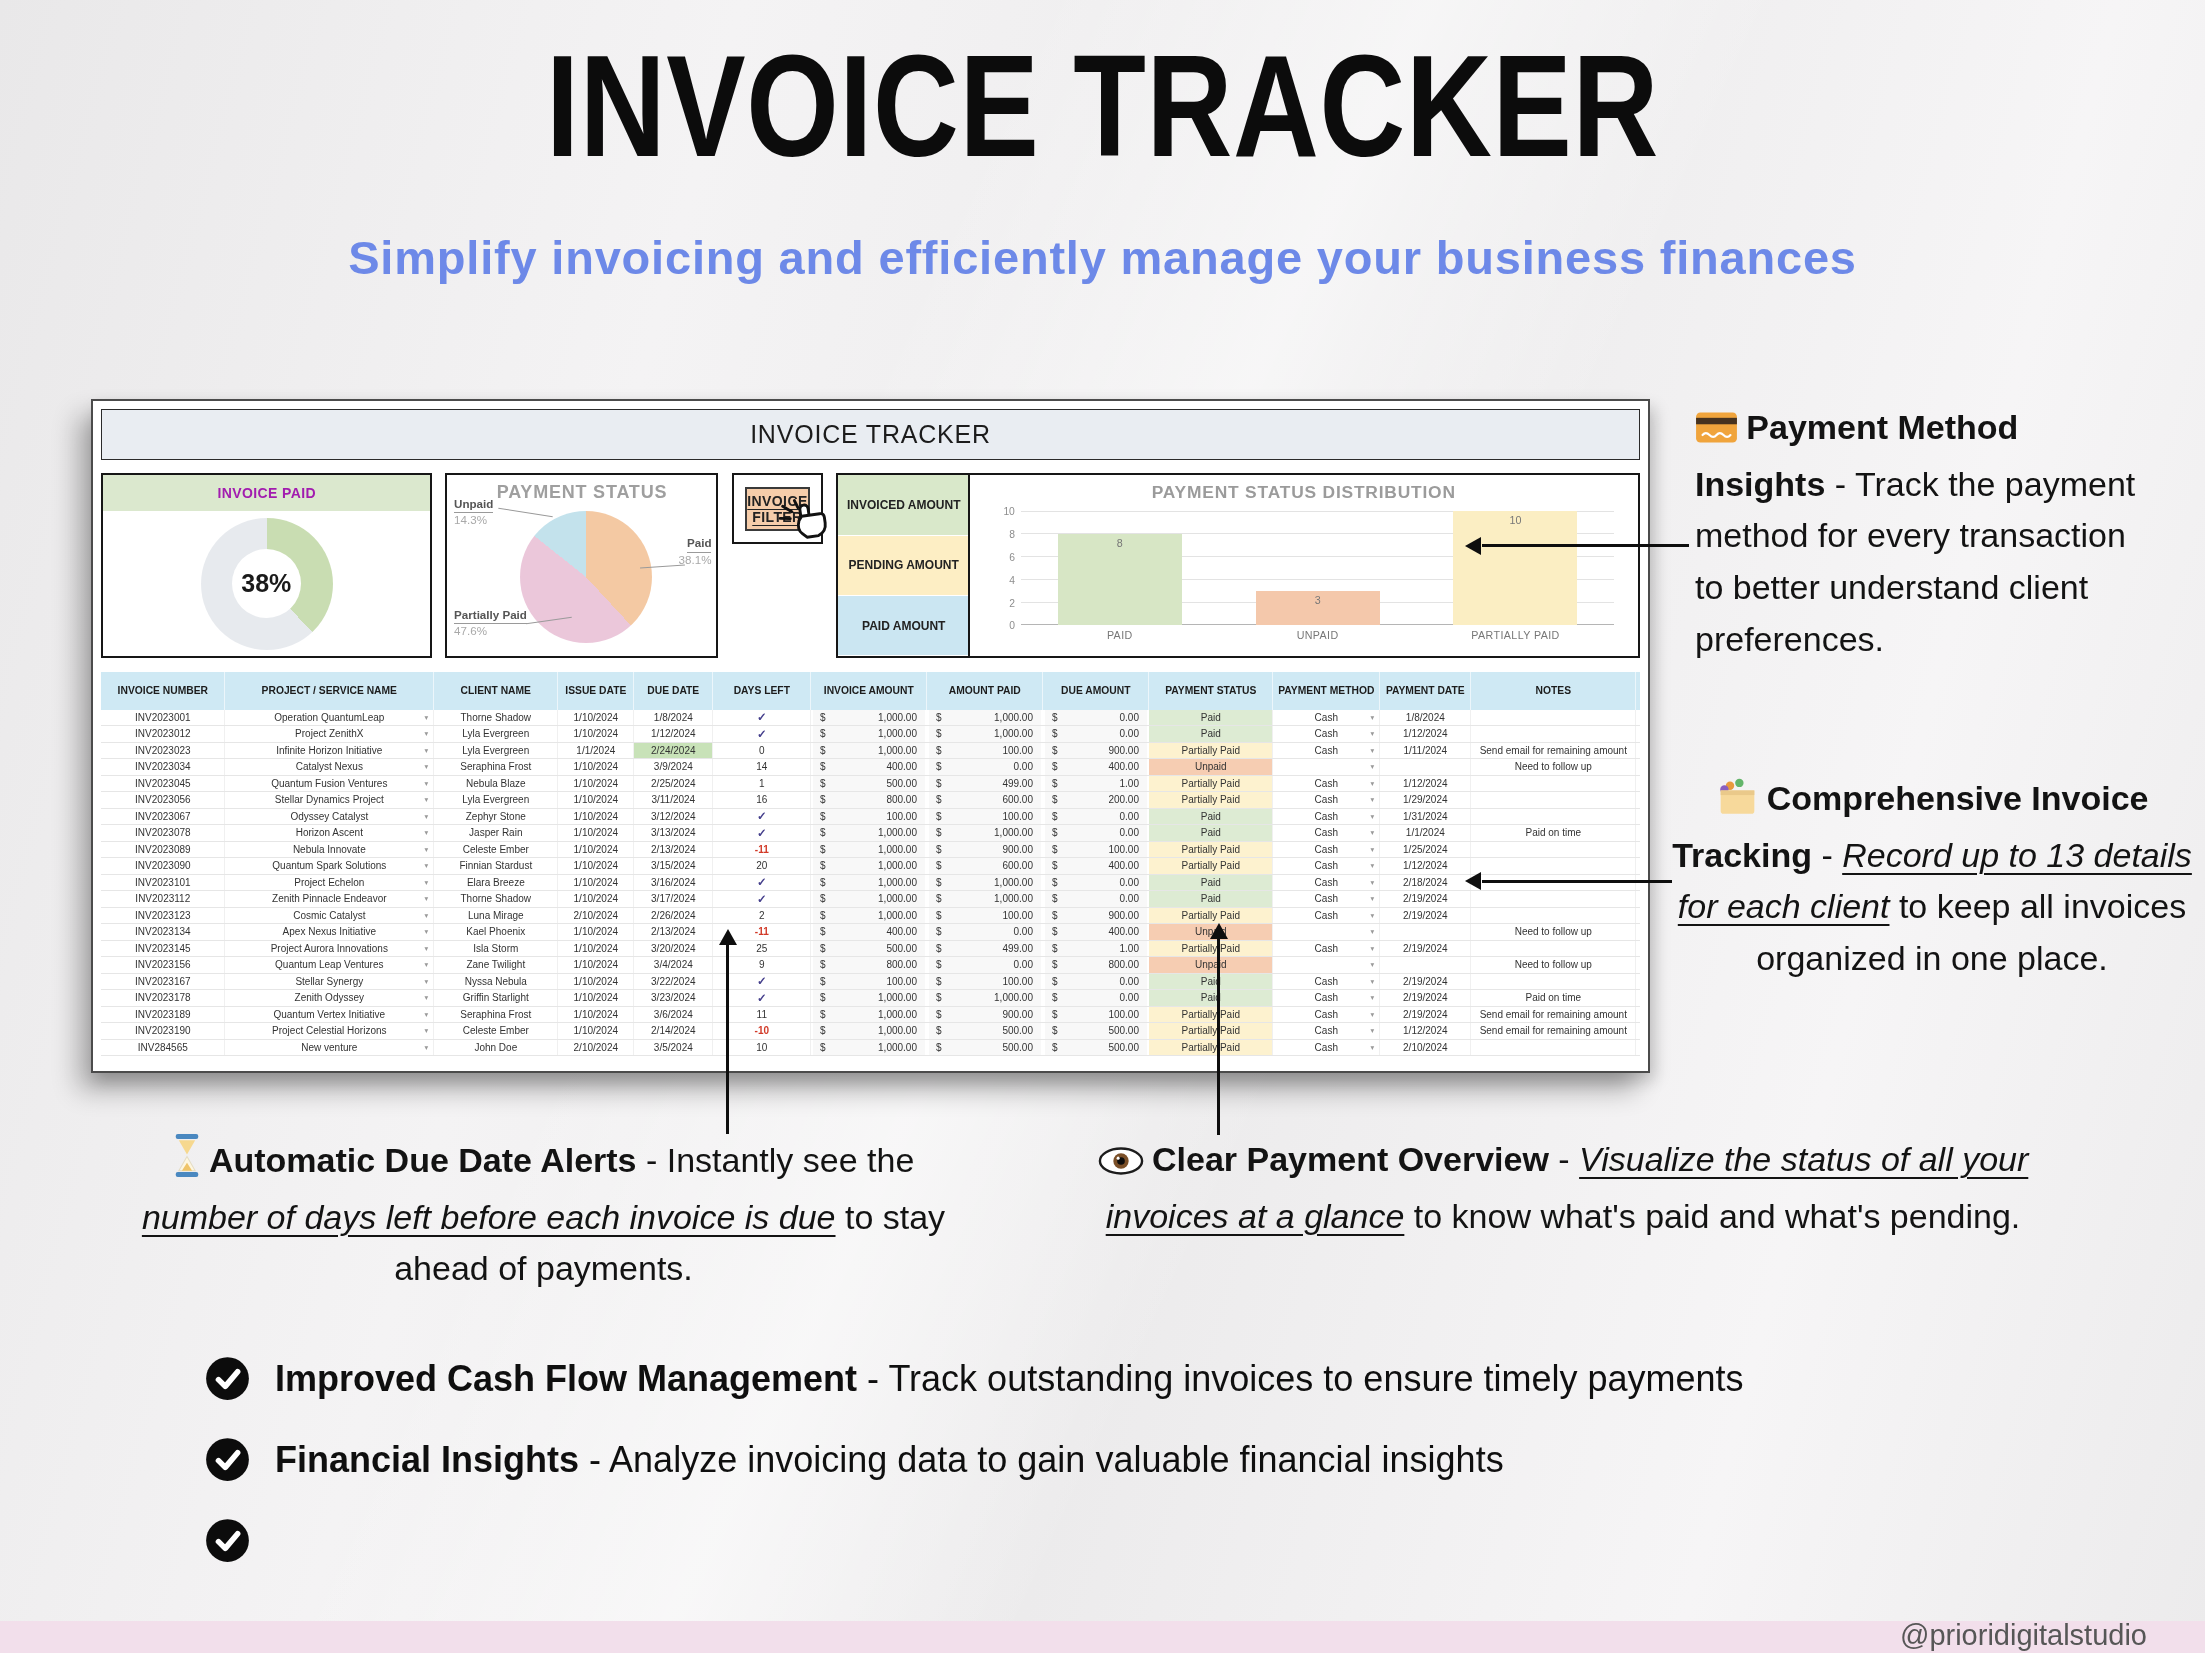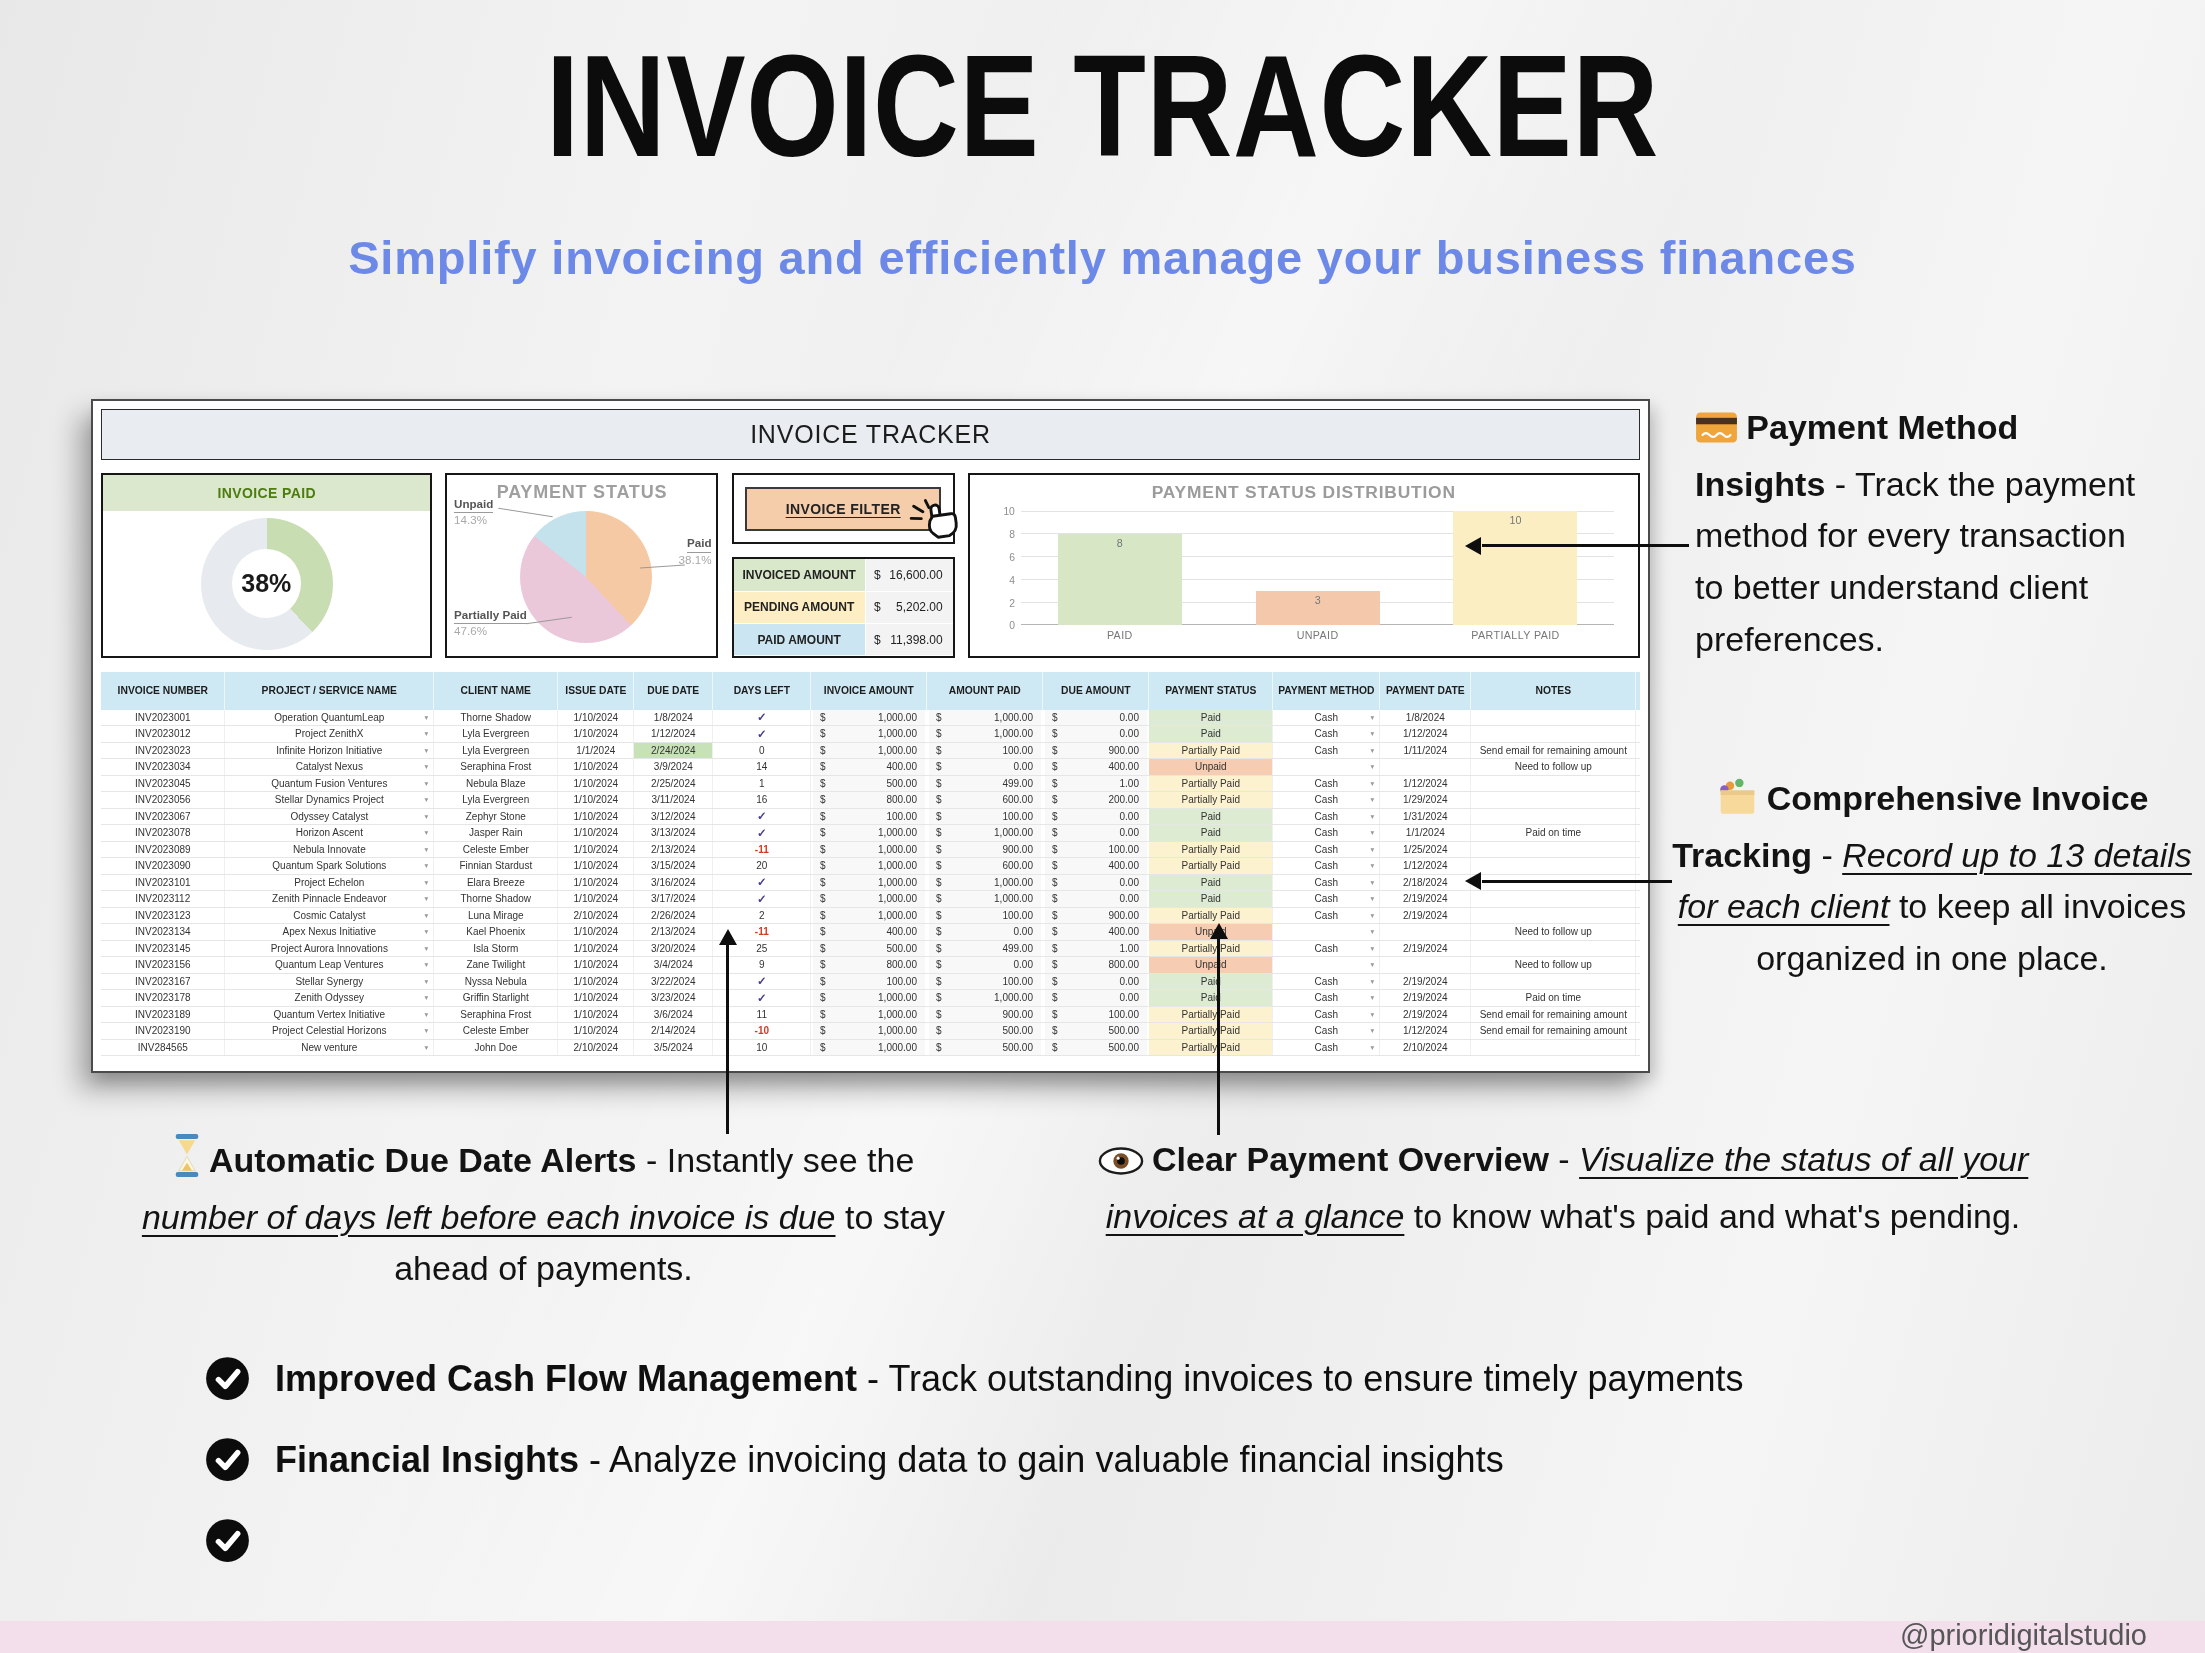--- a/index.html
+++ b/index.html
@@ -24,21 +24,21 @@
   .band { height:51px; margin-bottom:13.2px; background:#e9edf2; border:1.7px solid #2b2b2b;
     display:flex; align-items:center; justify-content:center;
     font-size:25px; letter-spacing:0.8px; color:#1c1c1c; }
 
   .cards { display:flex; gap:13.2px; height:185px; }
   .card { border:2.5px solid #161616; background:#fff; position:relative; }
 
   
   .card-donut { width:331px; }
   .card-donut .chead { height:36px; background:#dbe8ce; display:flex; align-items:center; justify-content:center;
-    font-size:14px; font-weight:bold; color:#4d7c0f; letter-spacing:0.4px; }
+    font-size:14px; font-weight:bold; color:#a21caf; letter-spacing:0.4px; }
   .donut { width:132px; height:132px; border-radius:50%; margin:6.6px auto 0; position:relative; }
   .donut-hole { position:absolute; left:31px; top:31px; width:69px; height:69px; border-radius:50%;
     background:#fff; display:flex; align-items:center; justify-content:center;
     font-size:25px; font-weight:bold; color:#1a1a1a; }
 
   
   .card-pie { width:273px; }
   .pie-title { text-align:center; margin-top:6.6px; font-size:18px; font-weight:bold; color:#9f9f9f; letter-spacing:0.8px; }
   .pie { position:absolute; left:73px; top:36px; width:132px; height:132px; border-radius:50%; }
   .plabel { position:absolute; font-size:11.6px; color:#555; line-height:1.25; }
@@ -46,21 +46,21 @@
   .plabel .ppct { color:#a9a9a9; display:block; }
   .ptail { position:absolute; height:1.2px; background:#9a9a9a; }
   .lbl-unpaid { left:6.6px; top:21.5px; }
   .lbl-paid { right:5px; top:61px; text-align:right; }
   .lbl-partial { left:6.6px; bottom:18px; }
   .tail-unpaid { left:51px; top:37px; width:55px; transform:rotate(9deg); }
   .tail-paid { left:193px; top:91px; width:45px; transform:rotate(-4deg); }
   .tail-partial { left:79px; top:145px; width:46px; transform:rotate(-8deg); }
 
   
-  .stack { width:223px; display:flex; flex-direction:column; gap:13px; }
+  .stack { width:223px; display:flex; flex-direction:row; gap:13px; }
   .filter-card { height:71px; border:2.5px solid #161616; background:#fff; padding:11.6px; position:relative; }
   .filter-btn { width:100%; height:100%; background:#f6cdaa; border:2.1px solid #3a3a3a; cursor:pointer;
     font-family:"Liberation Sans", sans-serif; font-size:14px; font-weight:bold; letter-spacing:0.4px; color:#222;
     text-decoration:underline; text-underline-offset:2.5px; }
   .cursor-ic { position:absolute; right:-8.3px; top:21.5px; width:53px; height:53px; transform:rotate(-8deg); }
   .amounts-card { flex:1; border:2.5px solid #161616; background:#fff; display:flex; flex-direction:column; }
   .amt-row { flex:1; display:flex; border-bottom:1.7px solid #fff; }
   .amt-label { width:131px; display:flex; align-items:center; justify-content:center;
     font-size:12px; font-weight:bold; color:#222; }
   .amt-val { flex:1; background:#f3f3f3; display:flex; align-items:center; justify-content:space-between;

